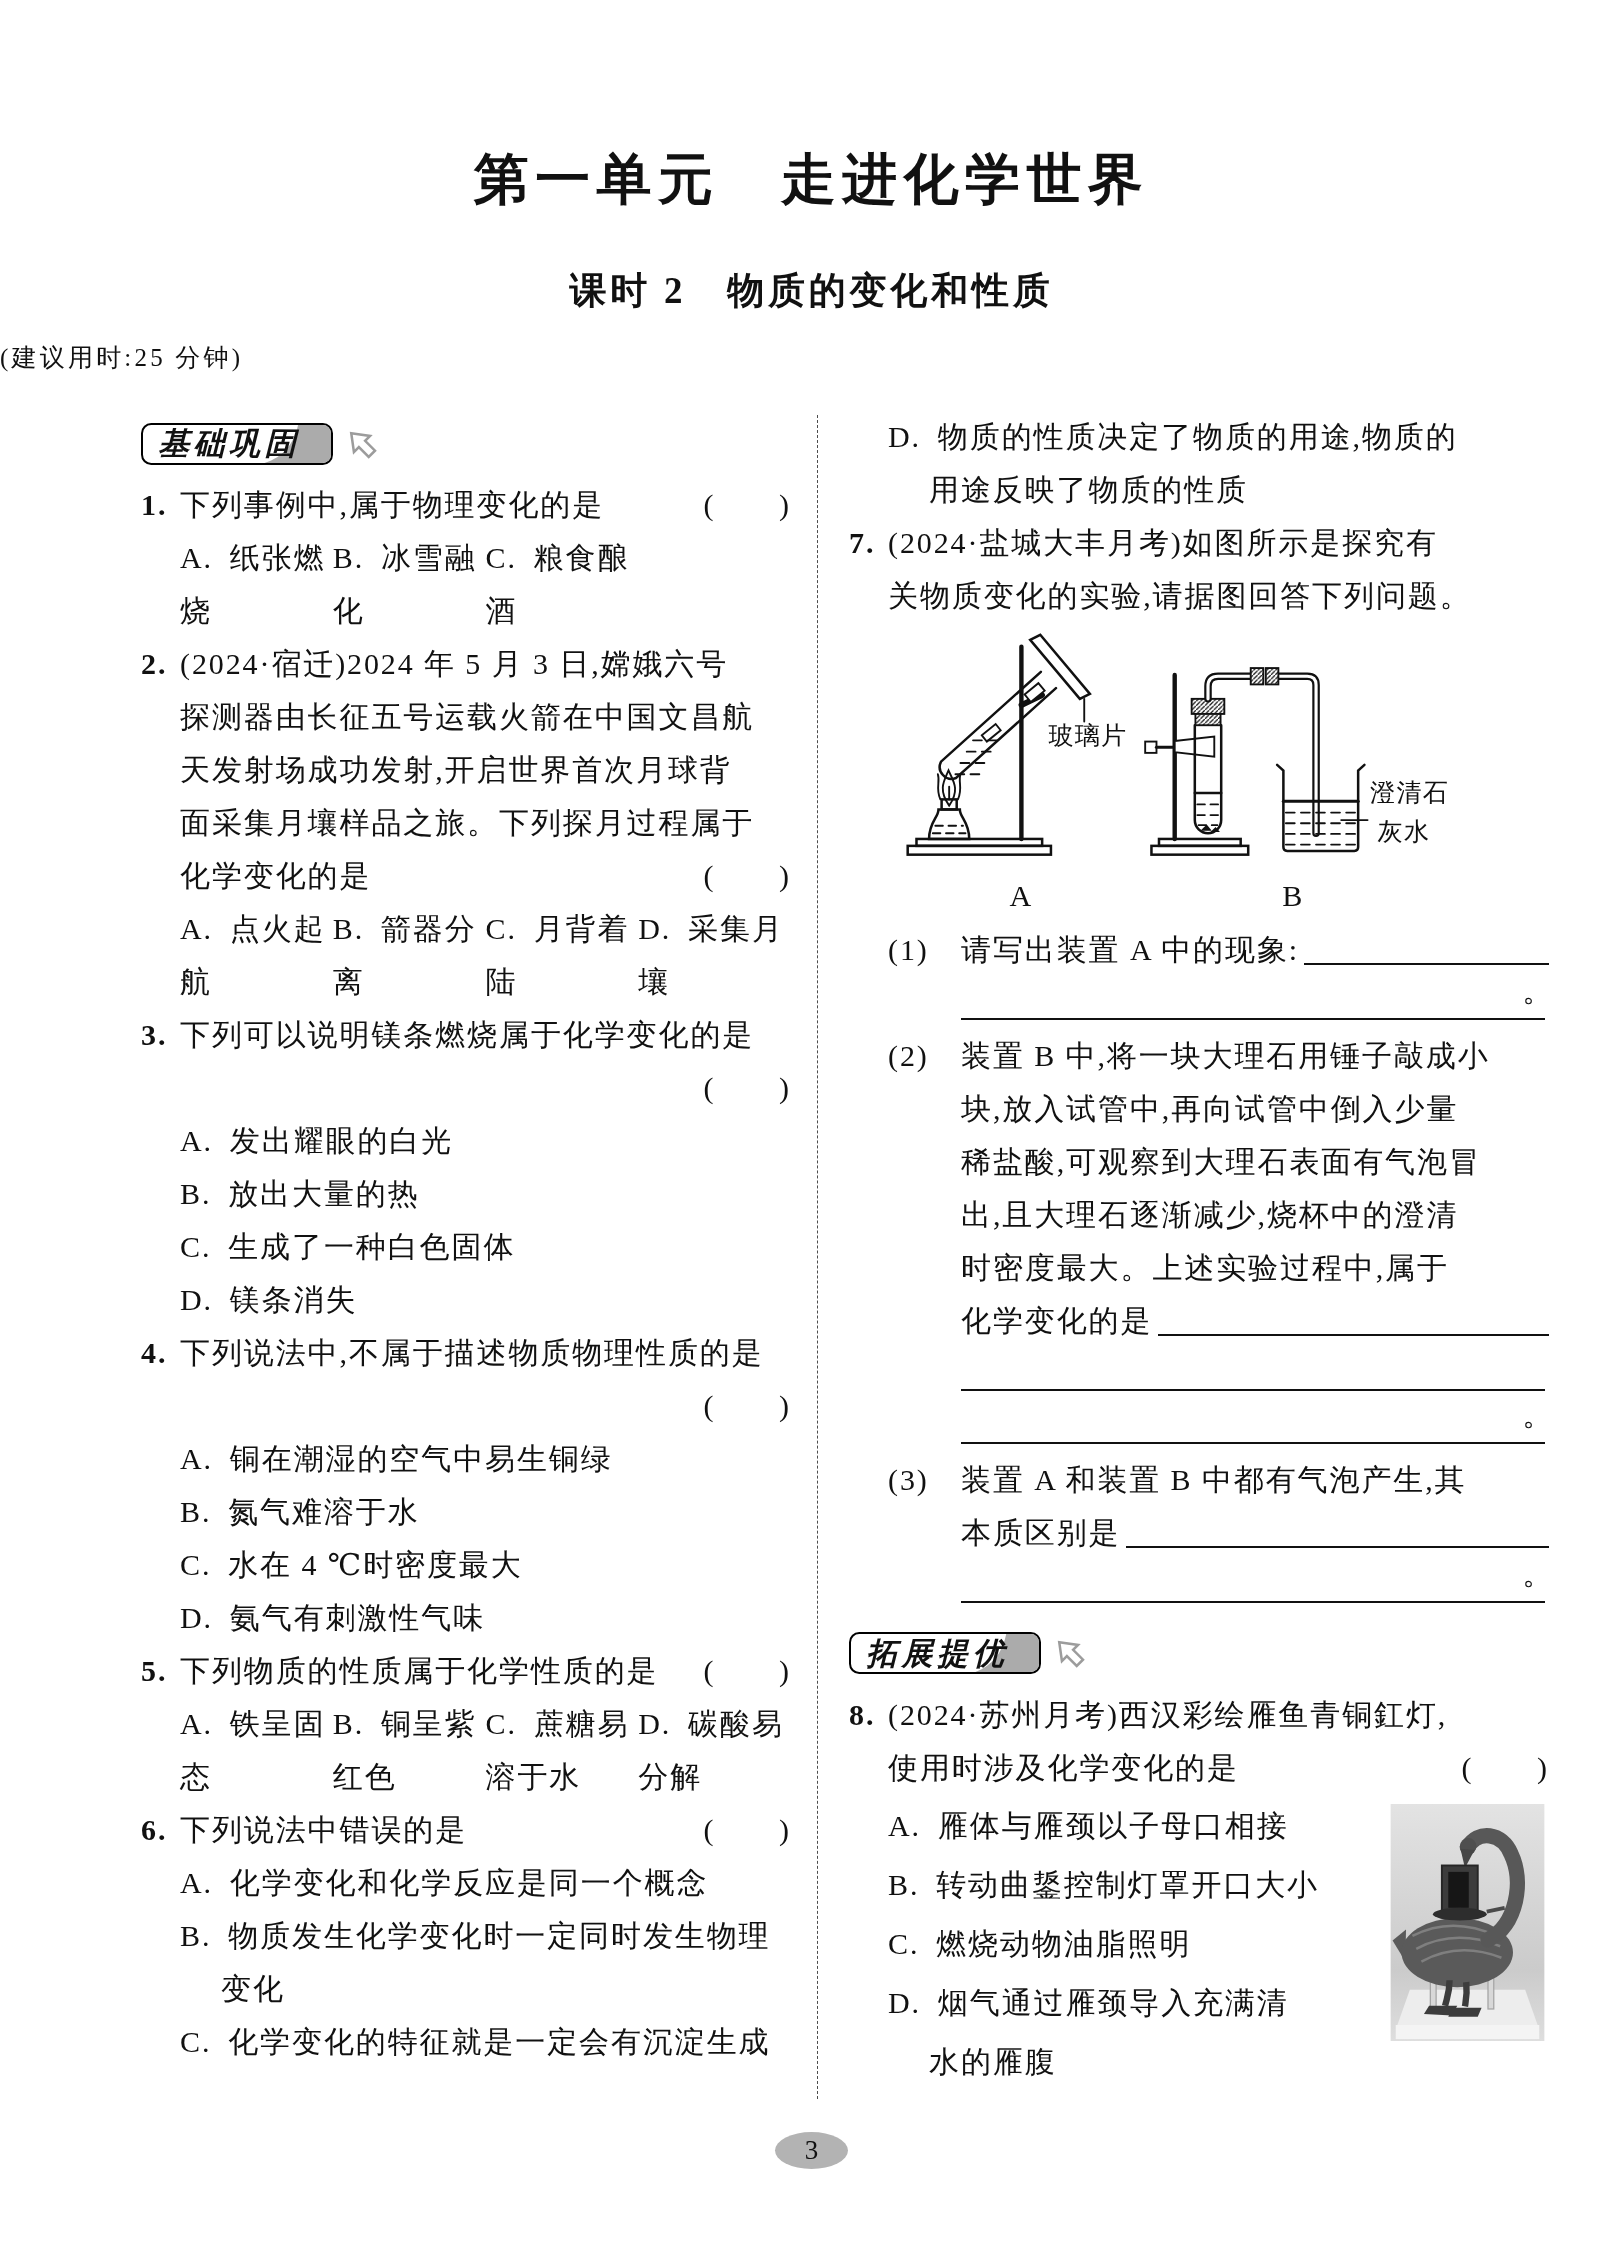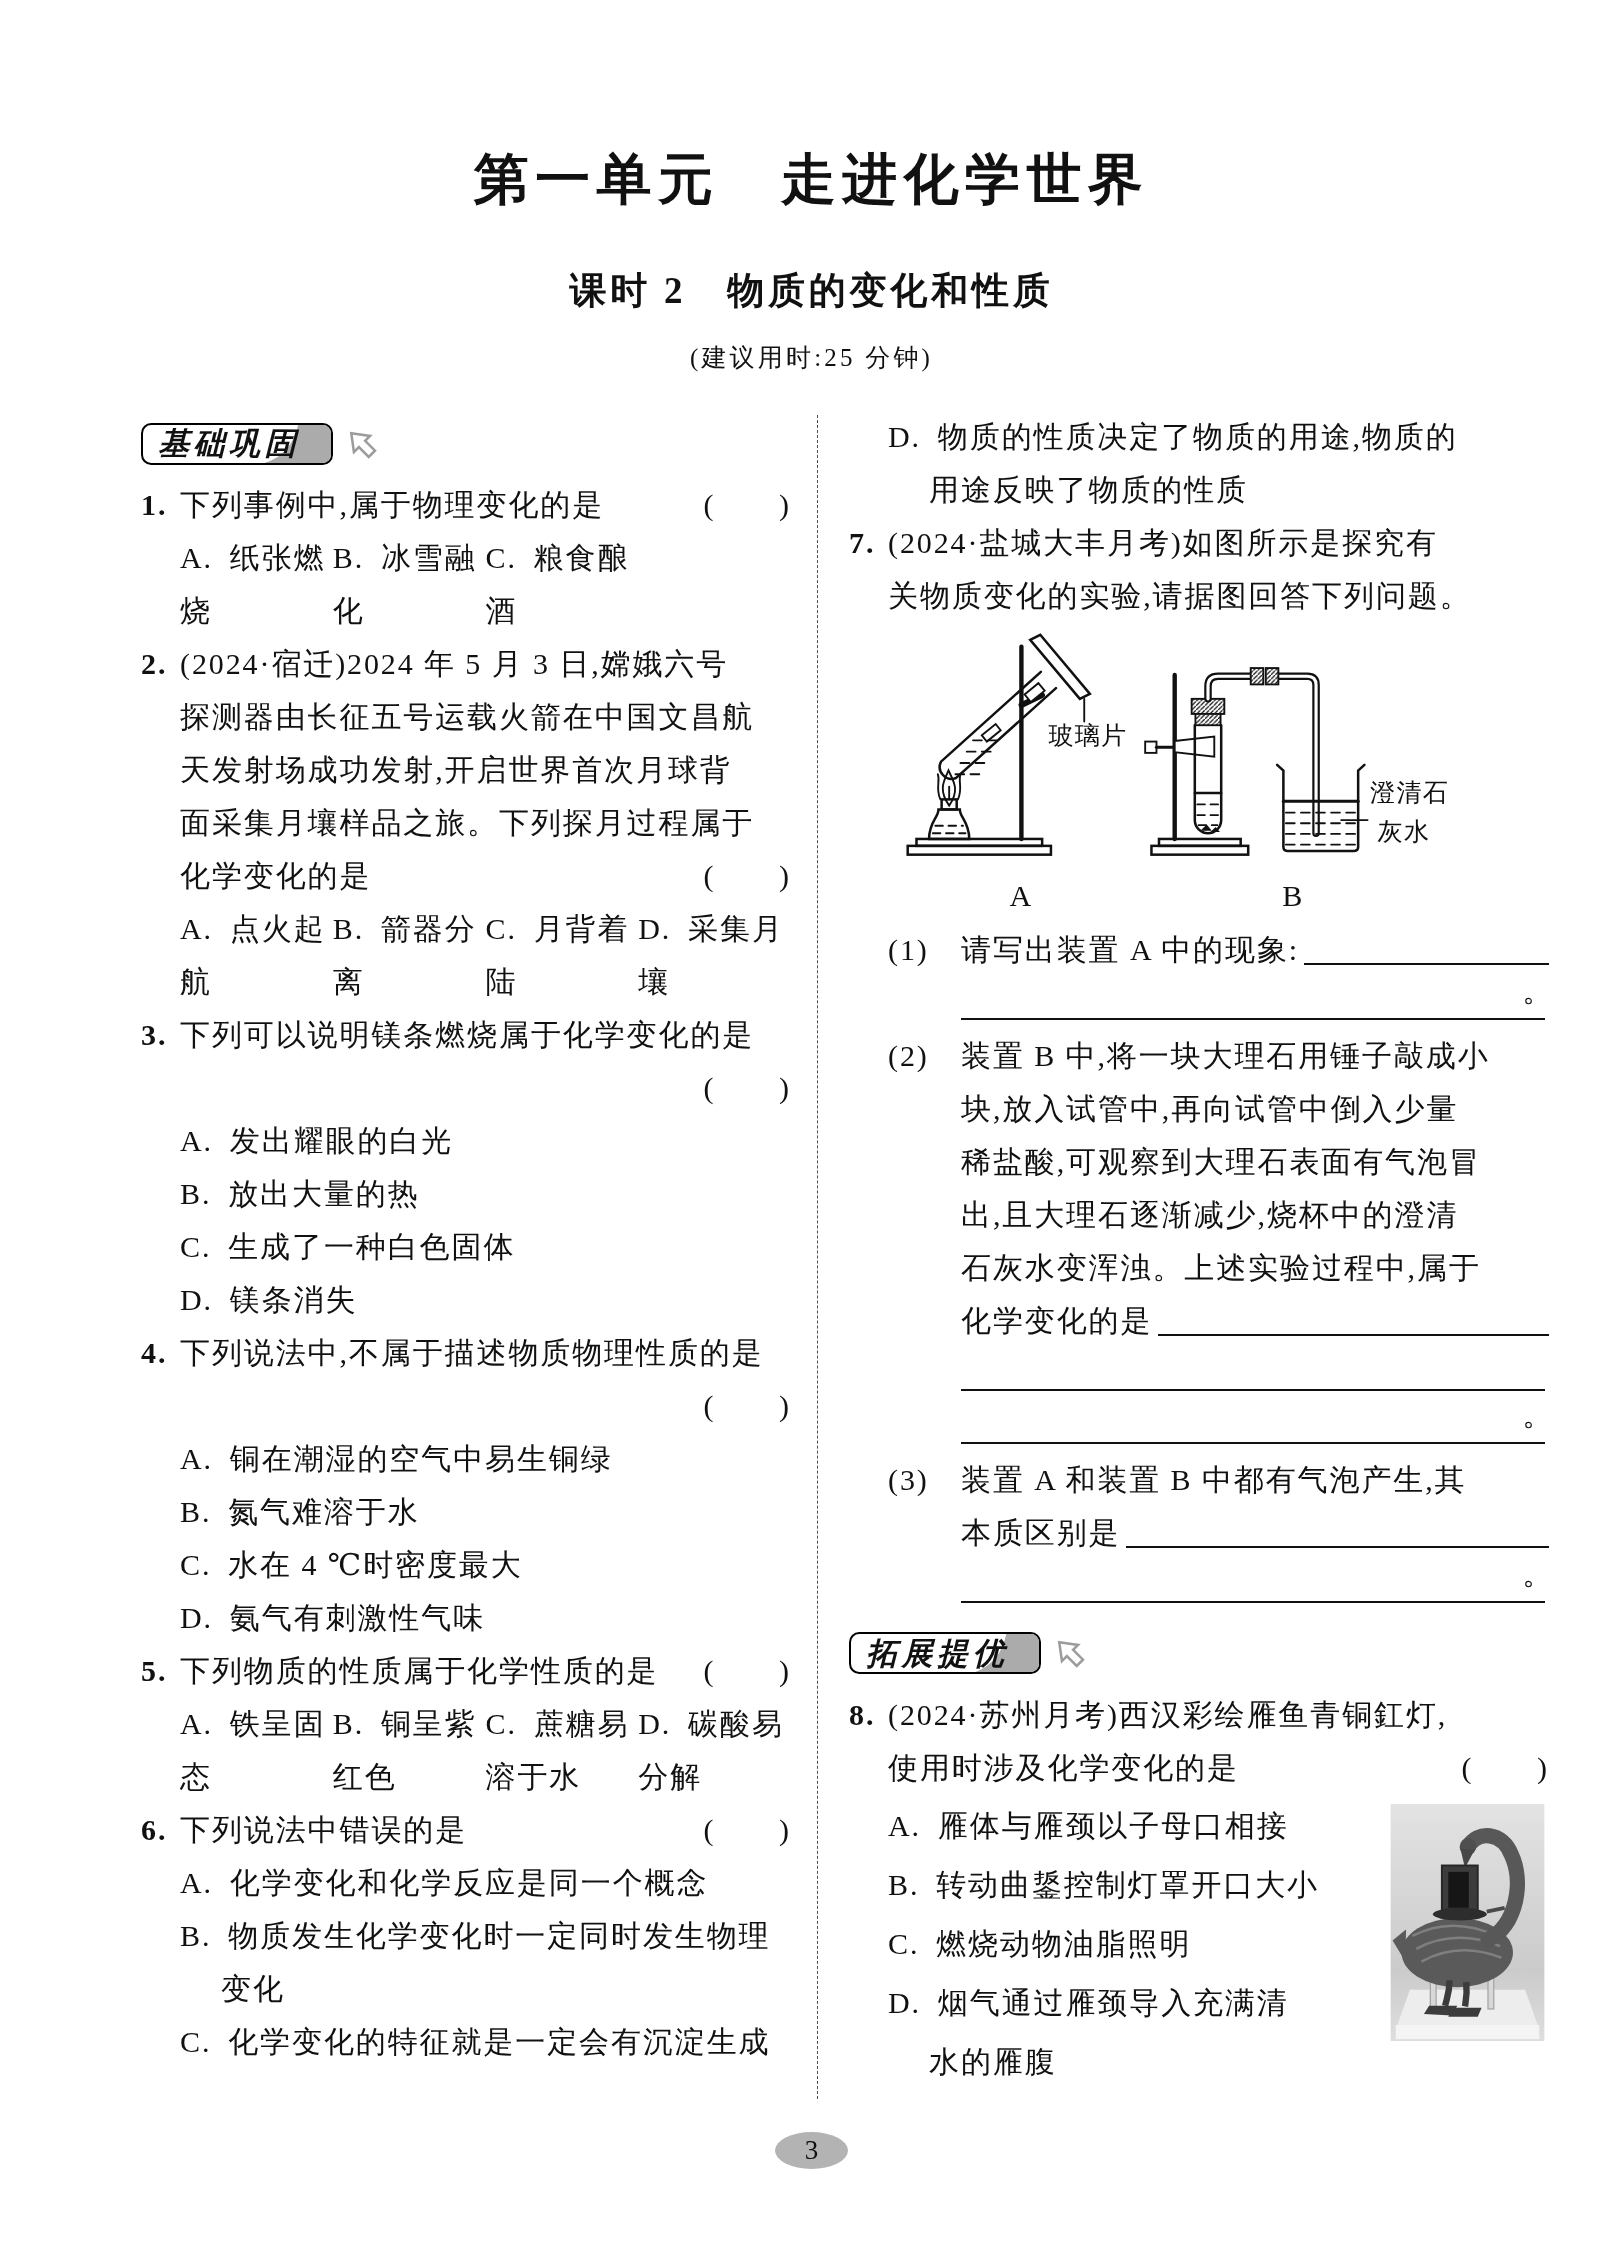--- a/index.html
+++ b/index.html
@@ -10,21 +10,21 @@
   }
   .title {
     position:absolute; top:143px; left:0; width:100%; text-align:center;
     font-size:55px; font-weight:bold; letter-spacing:6.4px;
   }
   .subtitle {
     position:absolute; top:266px; left:0; width:100%; text-align:center;
     font-size:37px; font-weight:bold; letter-spacing:3.8px;
   }
   .hint {
-    position:absolute; top:341px; left:0; width:100%; text-align:center;
+    position:absolute; top:341px; left:0; width:100%; 
     font-size:25px; letter-spacing:3.2px;
   }
   .divider {
     position:absolute; left:817px; top:415px; height:1684px; width:0;
     border-left:1.9px dashed #4d4d4d;
   }
   .col { position:absolute; font-size:30px; line-height:53px; letter-spacing:1.9px; }
   .col-left  { left:141px;  top:420px; width:650px; }
   .col-right { left:849px; top:410px; width:700px; }
 
@@ -281,21 +281,21 @@
           <span class="stop">。</span>
         </div>
       </div>
 
       <div class="sub">
         <span class="submark">(2)</span>
         <div>装置 B 中,将一块大理石用锤子敲成小</div>
         <div>块,放入试管中,再向试管中倒入少量</div>
         <div>稀盐酸,可观察到大理石表面有气泡冒</div>
         <div>出,且大理石逐渐减少,烧杯中的澄清</div>
-        <div>石灰水变浑浊。上述实验过程中,属于</div>
+        <div>时密度最大。上述实验过程中,属于</div>
         <div class="fillrow">
           <span>化学变化的是</span>
           <span class="fill"></span>
         </div>
         <div class="fullfill">
           <span class="ln"></span>
         </div>
         <div class="fullfill">
           <span class="ln"></span>
           <span class="stop">。</span>

